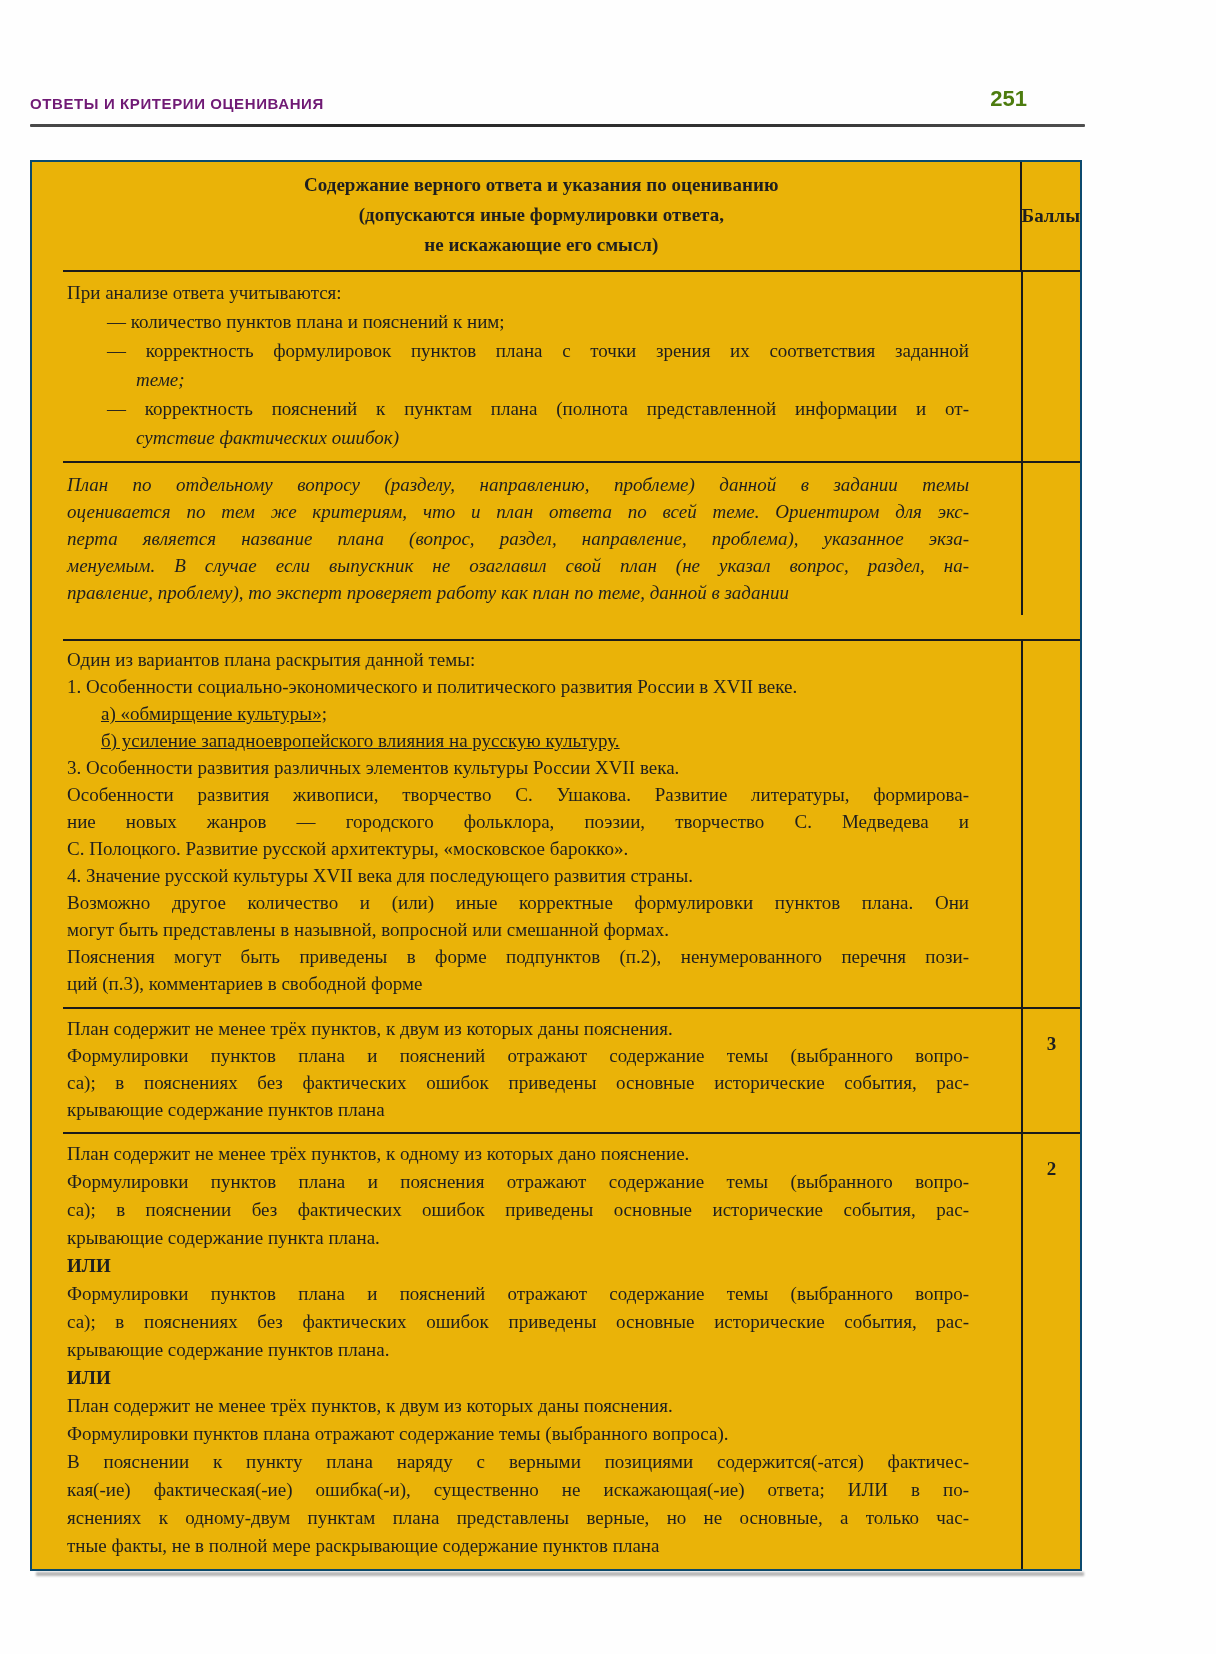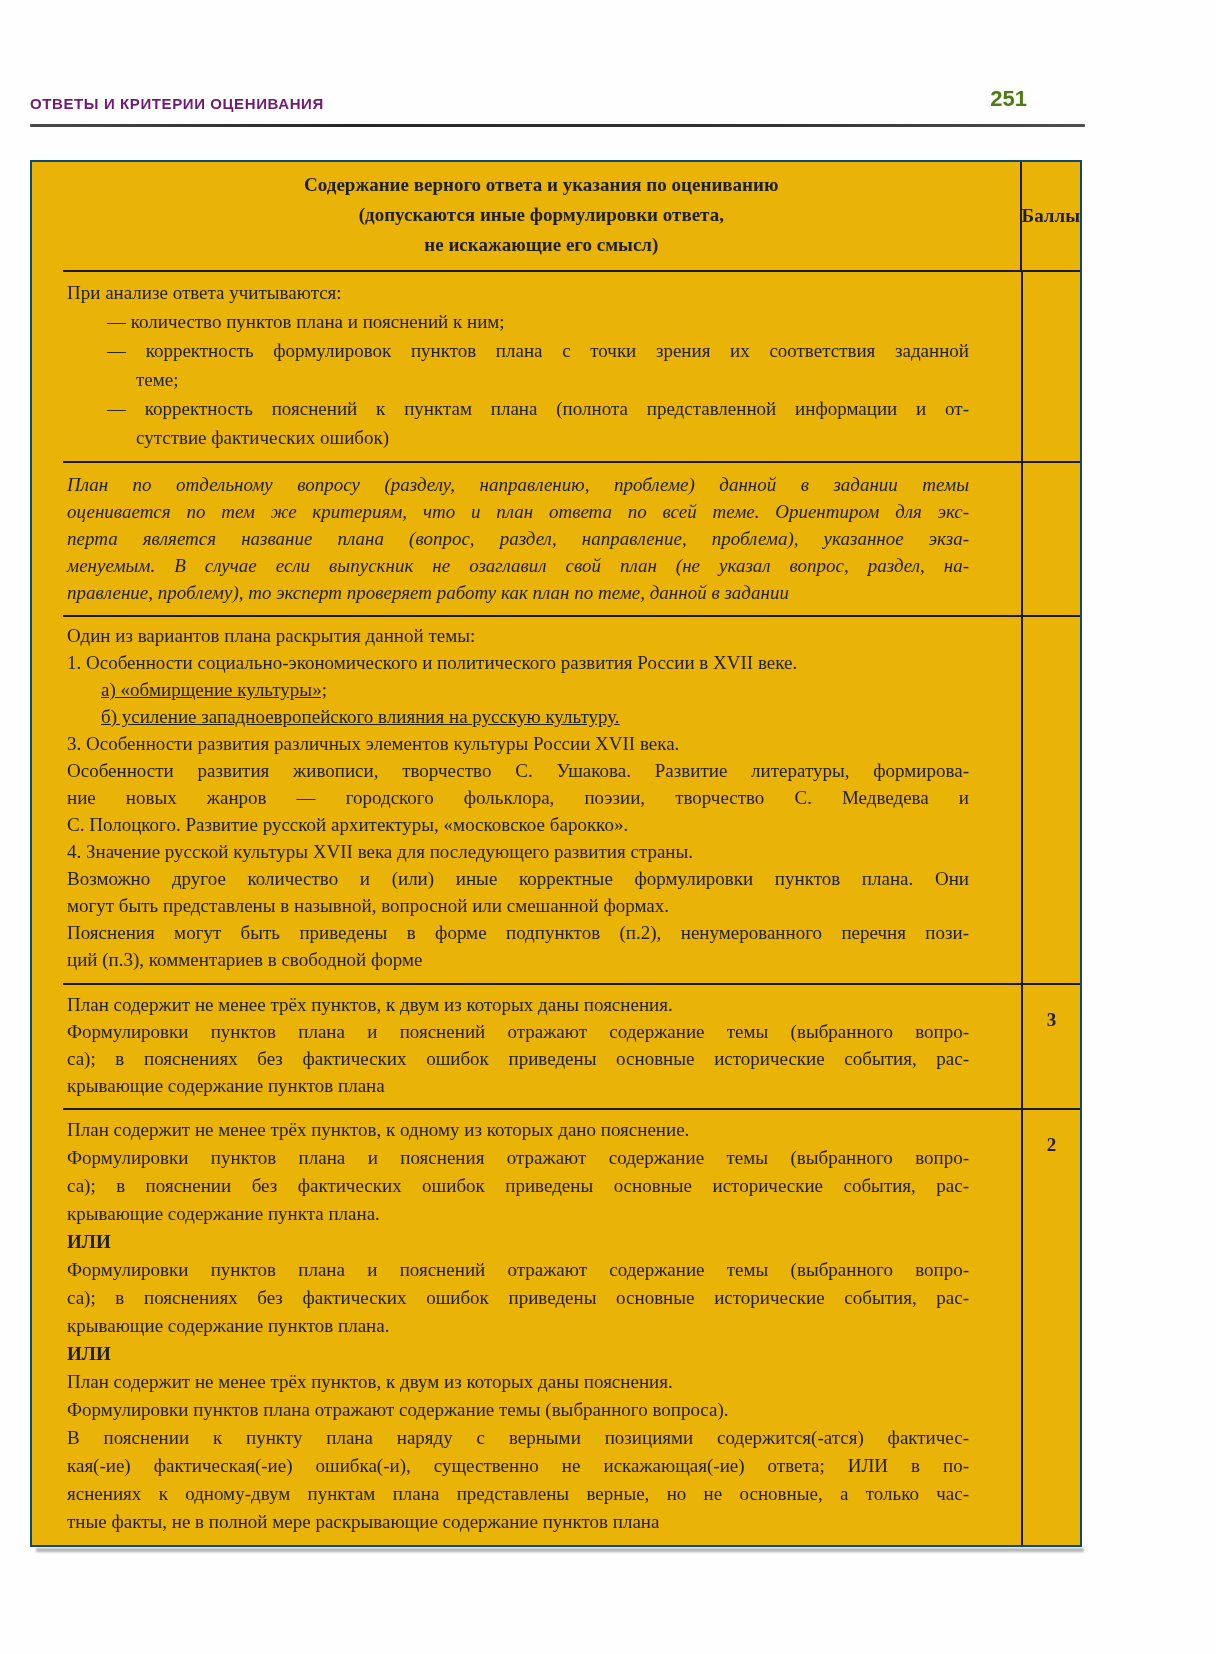--- a/index.html
+++ b/index.html
@@ -62,28 +62,28 @@
     padding:8px 30px 10px 30px;
   }
   .thead .tc-content .ln{line-height:30px;}
   .thead .tc-score{
     display:flex;align-items:center;justify-content:center;
     padding:0;font-weight:bold;
   }
   
   .ln{line-height:27px;min-height:27px;}
   .row-0 .ln{line-height:29px;}
-  .row-1{font-style:italic;}
+  .row-1{font-style:italic;flex-direction:column;}
   .row-1 .tc-content{padding-top:8px;}
   .row-1 .ln{line-height:27px;}
   .row-2 .ln{line-height:26px;}
   .row-4 .ln{line-height:28px;}
   .j{text-align:justify;text-align-last:justify;}
   .li{padding-left:69px;text-indent:-29px;}
-  .cont{padding-left:69px;}
+  .cont{padding-left:69px;font-style:italic;}
   .sub{padding-left:34px;text-decoration:underline;}
   .b{font-weight:bold;}
 </style>
 </head>
 <body>
 
 <div class="page">
 
   <div class="running-head">
     <span class="rh-title">ОТВЕТЫ И КРИТЕРИИ ОЦЕНИВАНИЯ</span>

